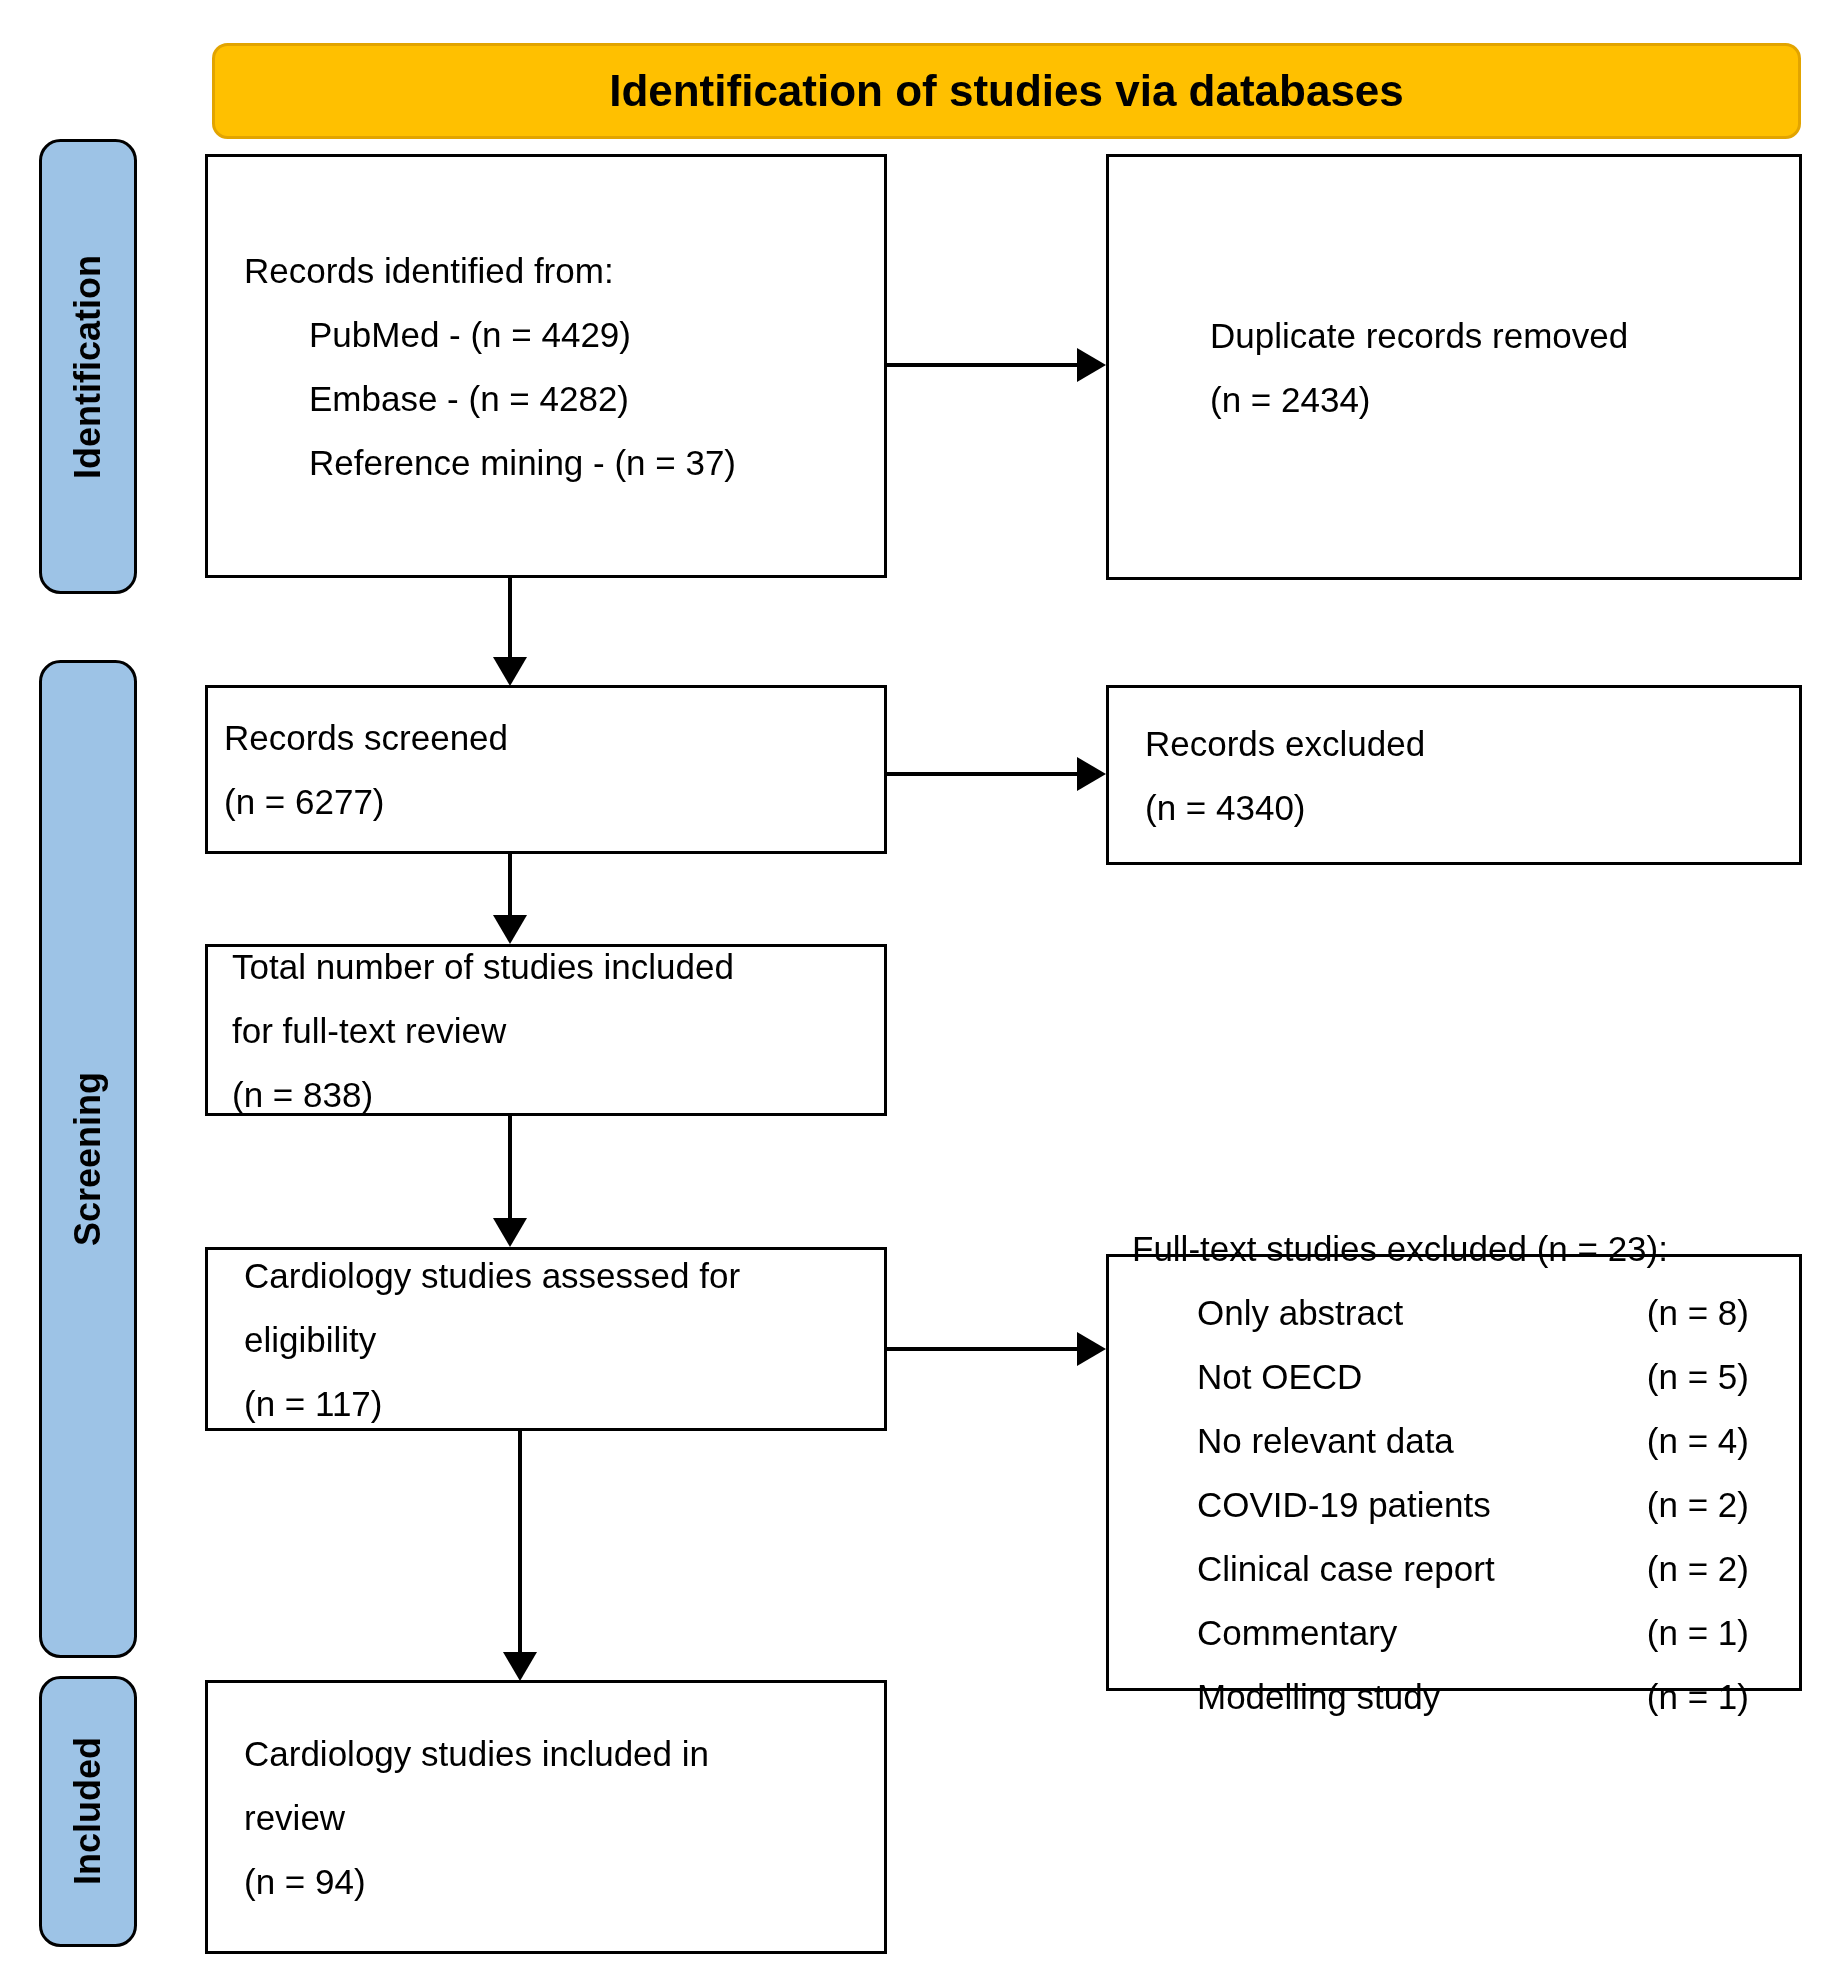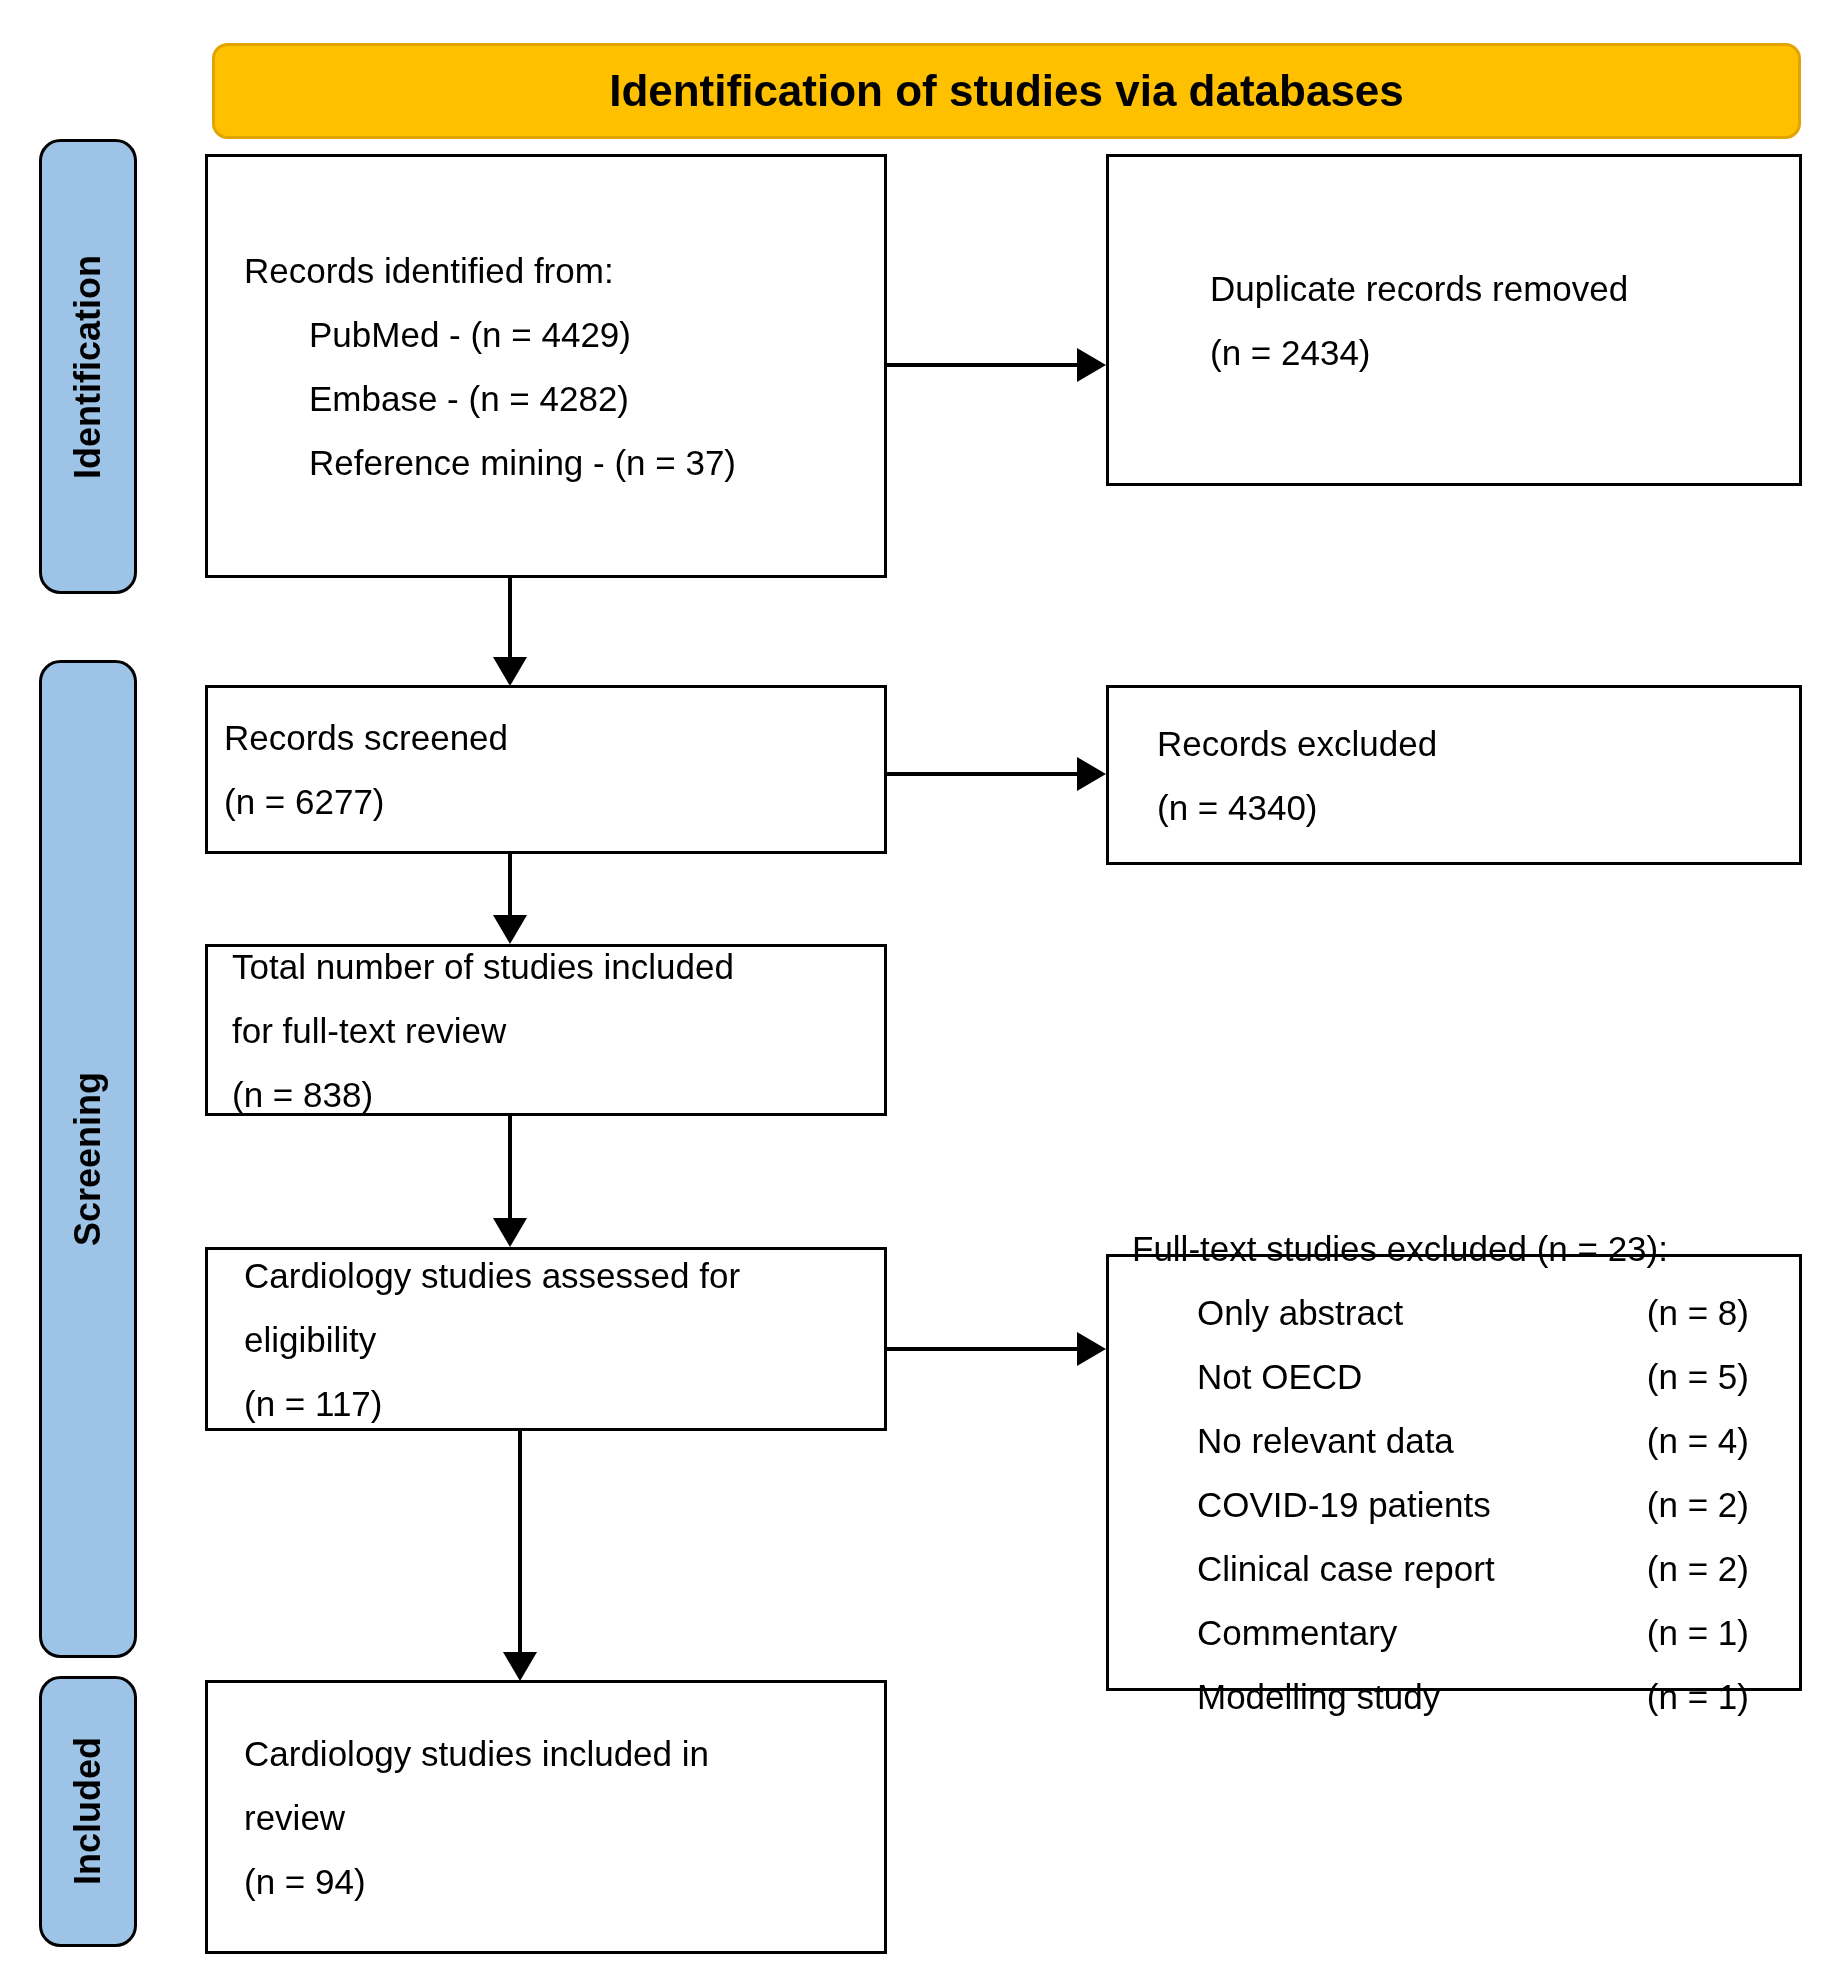--- a/index.html
+++ b/index.html
@@ -32,23 +32,23 @@
   #pill-identification{top:139px;height:455px;}
   #pill-screening{top:660px;height:998px;}
   #pill-included{top:1676px;height:271px;}
   
   .fbox{
     position:absolute;background:#fff;border:3.6px solid #000;box-sizing:border-box;
     display:flex;flex-direction:column;justify-content:center;
     font-size:35px;line-height:47px;gap:17px;
   }
   #box-identified{left:205px;top:154px;width:682px;height:424px;padding-left:36px;}
-  #box-duplicates{left:1106px;top:154px;width:696px;height:332px;padding-left:101px;}
+  #box-duplicates{left:1106px;top:154px;width:696px;height:426px;padding-left:101px;}
   #box-screened{left:205px;top:685px;width:682px;height:169px;padding-left:16px;}
-  #box-excluded{left:1106px;top:685px;width:696px;height:180px;padding-left:48px;}
+  #box-excluded{left:1106px;top:685px;width:696px;height:180px;padding-left:36px;}
   #box-fulltext{left:205px;top:944px;width:682px;height:172px;padding-left:24px;}
   #box-assessed{left:205px;top:1247px;width:682px;height:184px;padding-left:36px;}
   #box-ftexcluded{left:1106px;top:1254px;width:696px;height:437px;padding-left:23px;padding-right:50px;}
   #box-included{left:205px;top:1680px;width:682px;height:274px;padding-left:36px;}
   .indent{margin-left:65px;}
   .reason-row{display:flex;justify-content:space-between;}
   .reason-row .rlabel{margin-left:65px;}
   
   .vline{position:absolute;width:3.6px;background:var(--line);}
   .hline{position:absolute;height:3.6px;background:var(--line);}

